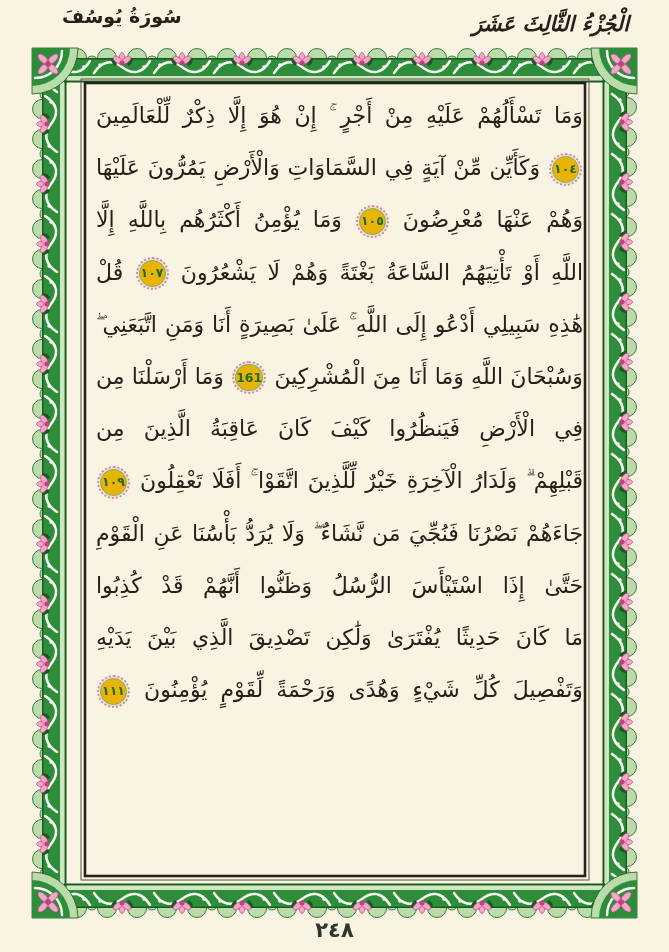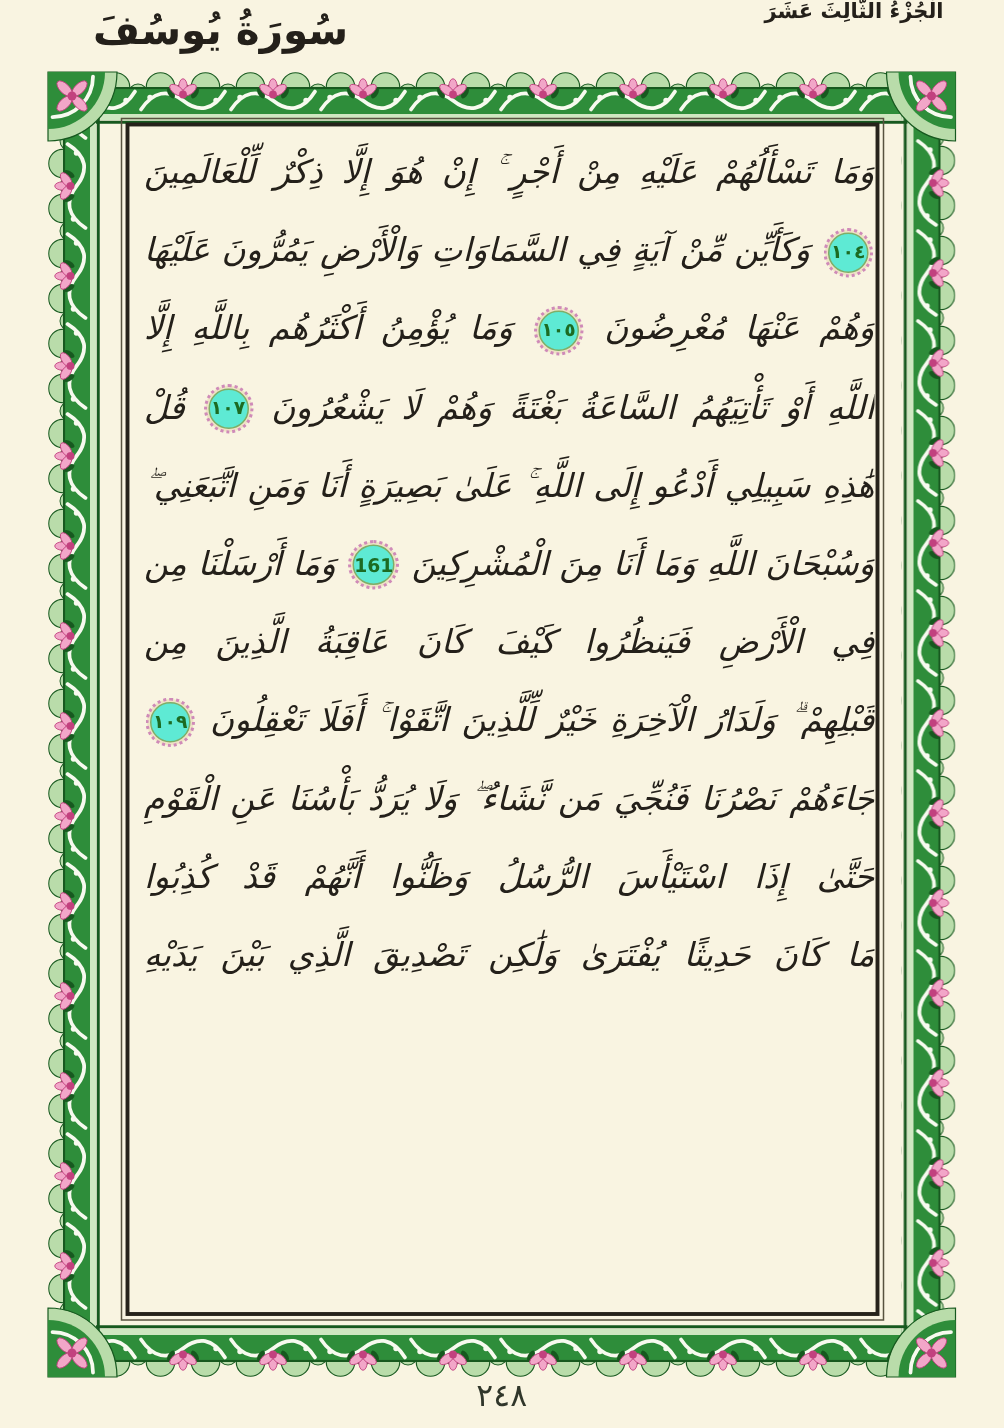--- a/index.html
+++ b/index.html
@@ -25,53 +25,53 @@
   .vdot{fill:var(--vine-white);}
   .leaf{fill:var(--green-dark);}
   .petal{fill:var(--flower-pink);stroke:var(--flower-pink-deep);stroke-width:.6;}
   .pcenter{fill:var(--flower-pink-deep);}
   .strip{fill:var(--strip-green);}
   .dline{fill:var(--green-dark);}
   .rule-thin{fill:none;stroke:#57523f;stroke-width:1;}
   .rule-thick{fill:none;stroke:#26221a;stroke-width:2.6;}
   
   .header-juz{
-    position:absolute;top:0;right:40px;z-index:2;
-    font-size:14px;font-weight:700;color:var(--ink);
+    position:absolute;top:12px;right:40px;z-index:2;
+    font-size:21px;font-weight:700;color:var(--ink);font-style:italic;
   }
   .header-surah{
     position:absolute;top:5px;left:62px;z-index:2;
-    font-size:27px;font-weight:700;color:var(--ink);
+    font-size:19px;font-weight:700;color:var(--ink);
   }
   
   .text-block{
     position:absolute;top:90px;right:86px;width:487px;height:786px;z-index:1;
     direction:rtl;overflow:hidden;
   }
   .qline{
     height:52.2px;line-height:52.2px;font-size:22px;white-space:nowrap;
     text-align:justify;text-align-last:justify;color:var(--ink);
     overflow:hidden;
   }
-  .qtext{display:inline;font-style:italic;}
+  .qtext{display:inline;}
   .ayah-marker{
     display:inline-flex;align-items:center;justify-content:center;
     min-width:27px;height:27px;border-radius:50%;
-    background:#5eead4;
+    background:#eab308;
     border:1.6px solid #7fae67;
     box-shadow:0 0 0 2px #efe3c6;
     outline:2.4px dotted var(--marker-ring-pink);
     outline-offset:1.5px;
     color:var(--marker-green);font-size:12.5px;font-weight:700;
     vertical-align:middle;margin:0 4px;line-height:1;
   }
   
   .page-number{
     position:absolute;top:918px;left:0;width:100%;z-index:2;
-    text-align:center;font-size:21px;font-weight:400;
+    text-align:center;font-size:21px;font-weight:700;
     letter-spacing:3px;color:var(--page-number-ink);
   }
 </style>
 </head>
 <body>
 
 <svg class="frame-svg" width="669" height="952" viewBox="0 0 669 952" aria-hidden="true">
   <defs>
     <pattern id="band" width="60" height="36" x="32" y="48" patternUnits="userSpaceOnUse">
       <circle cx="15" cy="10" r="9.5" class="scallop"></circle>
@@ -137,15 +137,16 @@
     <div class="qline"><span class="ayah-marker">١٠٤</span> <span class="qtext">وَكَأَيِّن مِّنْ آيَةٍ فِي السَّمَاوَاتِ وَالْأَرْضِ يَمُرُّونَ عَلَيْهَا</span> </div>
     <div class="qline"><span class="qtext">وَهُمْ عَنْهَا مُعْرِضُونَ</span> <span class="ayah-marker">١٠٥</span> <span class="qtext">وَمَا يُؤْمِنُ أَكْثَرُهُم بِاللَّهِ إِلَّا</span> </div>
     <div class="qline"><span class="qtext">اللَّهِ أَوْ تَأْتِيَهُمُ السَّاعَةُ بَغْتَةً وَهُمْ لَا يَشْعُرُونَ</span> <span class="ayah-marker">١٠٧</span> <span class="qtext">قُلْ</span> </div>
     <div class="qline"><span class="qtext">هَٰذِهِ سَبِيلِي أَدْعُو إِلَى اللَّهِ ۚ عَلَىٰ بَصِيرَةٍ أَنَا وَمَنِ اتَّبَعَنِي ۖ</span> </div>
     <div class="qline"><span class="qtext">وَسُبْحَانَ اللَّهِ وَمَا أَنَا مِنَ الْمُشْرِكِينَ</span> <span class="ayah-marker">161</span> <span class="qtext">وَمَا أَرْسَلْنَا مِن</span> </div>
     <div class="qline"><span class="qtext">فِي الْأَرْضِ فَيَنظُرُوا كَيْفَ كَانَ عَاقِبَةُ الَّذِينَ مِن</span> </div>
     <div class="qline"><span class="qtext">قَبْلِهِمْ ۗ وَلَدَارُ الْآخِرَةِ خَيْرٌ لِّلَّذِينَ اتَّقَوْا ۚ أَفَلَا تَعْقِلُونَ</span> <span class="ayah-marker">١٠٩</span> </div>
     <div class="qline"><span class="qtext">جَاءَهُمْ نَصْرُنَا فَنُجِّيَ مَن نَّشَاءُ ۖ وَلَا يُرَدُّ بَأْسُنَا عَنِ الْقَوْمِ</span> </div>
     <div class="qline"><span class="qtext">حَتَّىٰ إِذَا اسْتَيْأَسَ الرُّسُلُ وَظَنُّوا أَنَّهُمْ قَدْ كُذِبُوا</span> </div>
     <div class="qline"><span class="qtext">مَا كَانَ حَدِيثًا يُفْتَرَىٰ وَلَٰكِن تَصْدِيقَ الَّذِي بَيْنَ يَدَيْهِ</span> </div>
+    <div class="qline"><span class="qtext">وَتَفْصِيلَ كُلِّ شَيْءٍ وَهُدًى وَرَحْمَةً لِّقَوْمٍ يُؤْمِنُونَ</span> <span class="ayah-marker">١١١</span> </div>
   </div>
 
 <div class="page-number">٢٤٨</div>
 
 </body></html>

